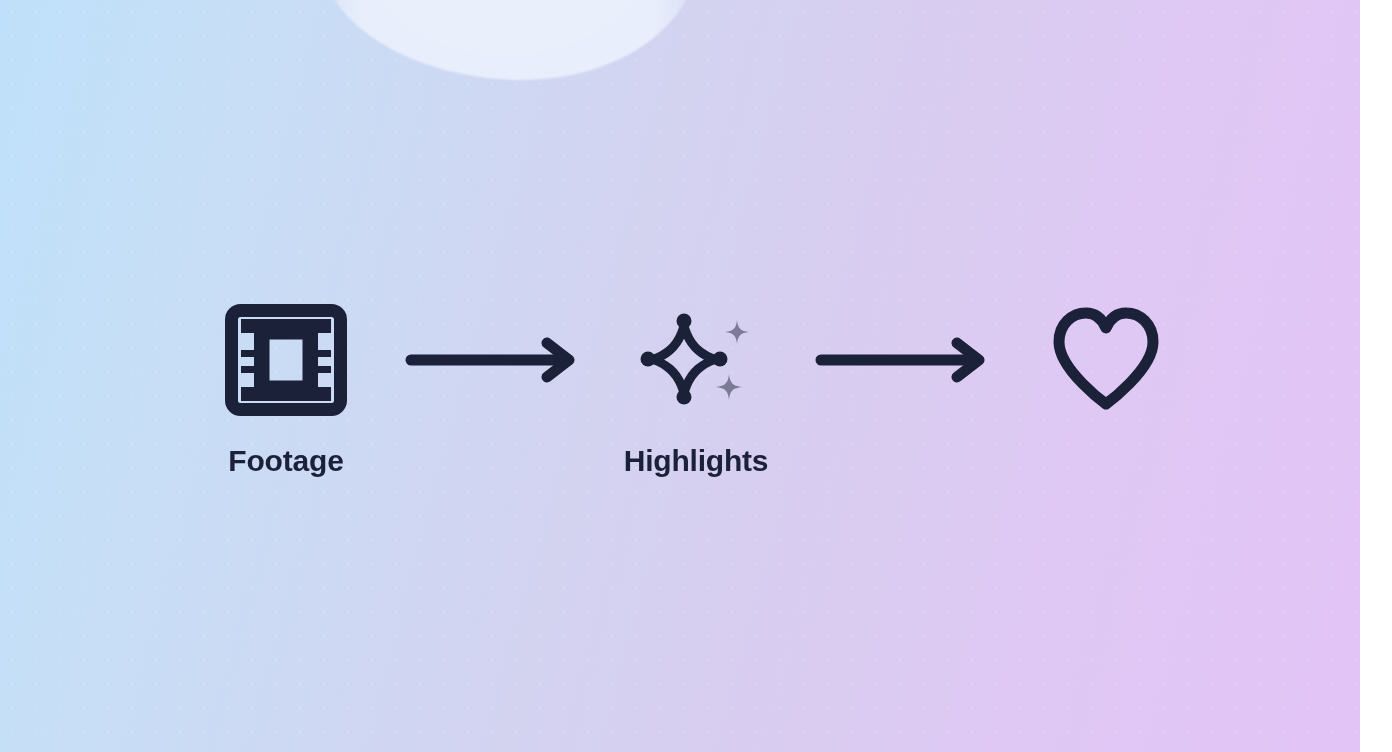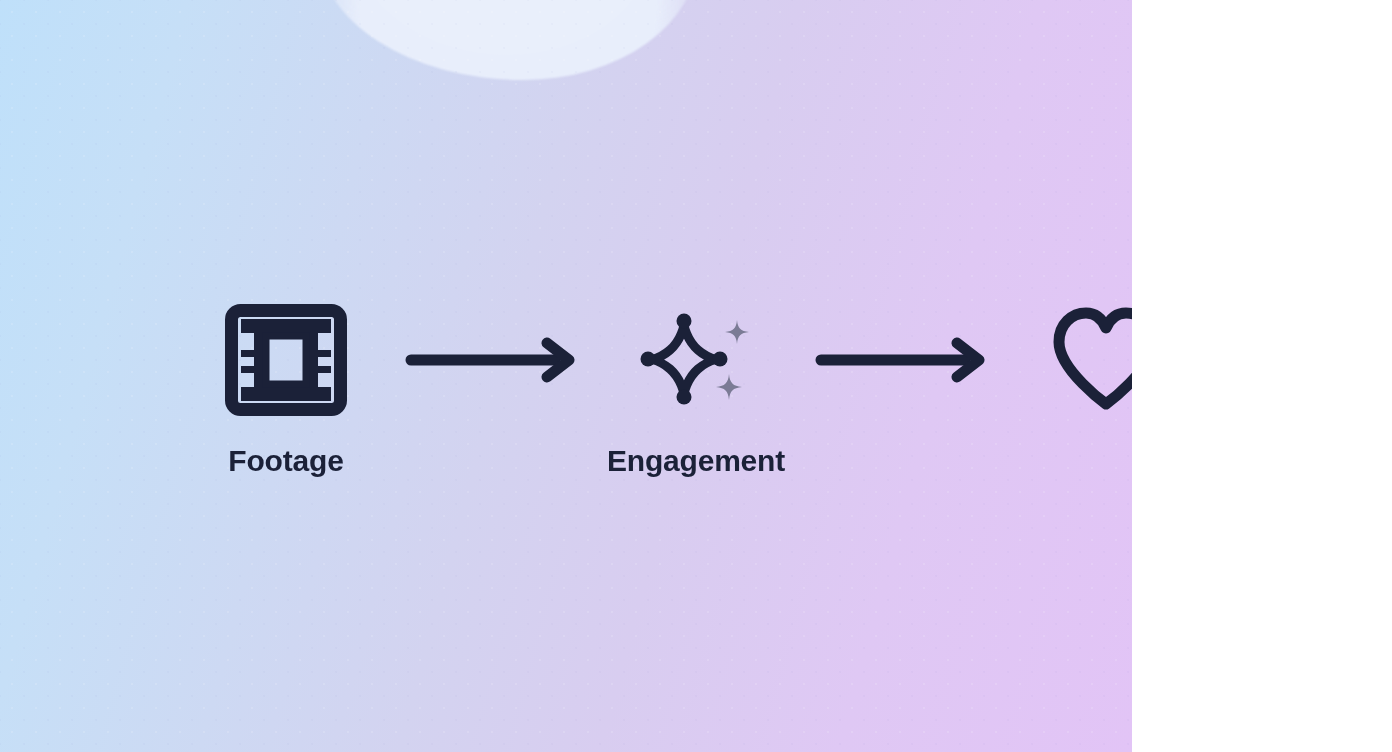--- a/index.html
+++ b/index.html
@@ -9,21 +9,21 @@
 
   body {
     width: 1392px;
     height: 752px;
     overflow: hidden;
     font-family: "Liberation Sans", sans-serif;
   }
 
   #stage {
     position: relative;
-    width: 1132px;
+    width: 1360px;
     height: 752px;
     overflow: hidden;
     background:
       linear-gradient(105deg,
         #bfe0fa 0%,
         #c6dff7 14%,
         #cdd9f3 30%,
         #d3d3f0 45%,
         #d8cdf0 60%,
         #dfc8f4 78%,
@@ -184,21 +184,21 @@
                      C 102.2 33.6 99.4 30.8 91 30
                      C 99.4 29.2 102.2 26.4 103 18 Z" fill="#7b7b95"></path>
 
             <path d="M 95 72
                      C 95.9 81.1 98.9 84.1 108 85
                      C 98.9 85.9 95.9 88.9 95 98
                      C 94.1 88.9 91.1 85.9 82 85
                      C 91.1 84.1 94.1 81.1 95 72 Z" fill="#7b7b95"></path>
           </svg>
         </div>
-        <div class="step-label">Engagement</div>
+        <div class="step-label">Highlights</div>
       </div>
 
       <div class="connector">
         <svg width="172" height="46" viewBox="0 0 172 46">
           <line x1="6" y1="23" x2="150" y2="23" stroke="#1b2138" stroke-width="11" stroke-linecap="round"></line>
           <polyline points="142,6 164,23 142,40" fill="none" stroke="#1b2138" stroke-width="11" stroke-linecap="round" stroke-linejoin="round"></polyline>
         </svg>
       </div>
 
       <div class="step">

